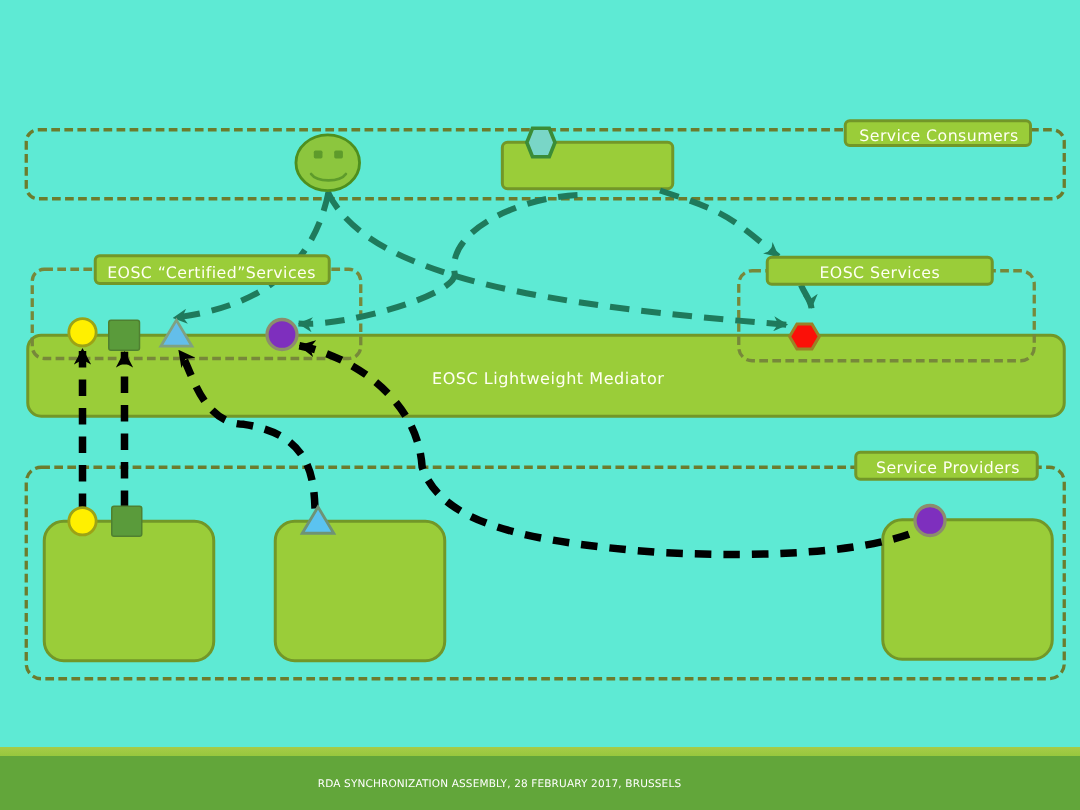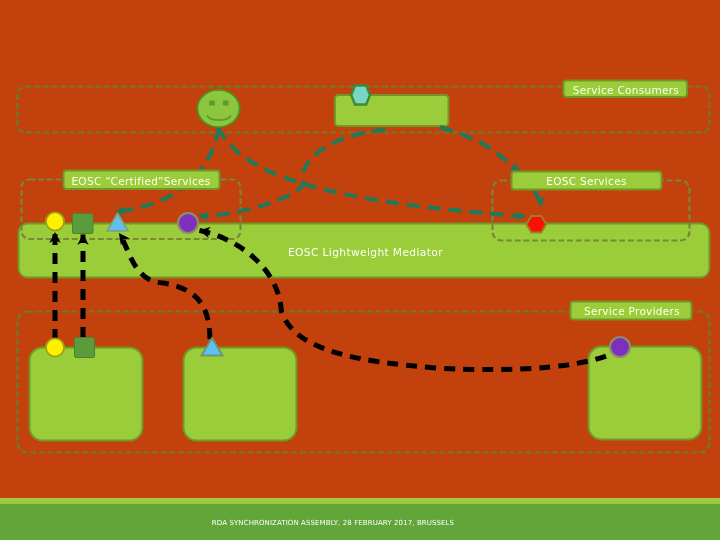--- a/index.html
+++ b/index.html
@@ -1,18 +1,18 @@
 <!DOCTYPE html>
 <html><head>
 <meta charset="utf-8">
 <title>EOSC Lightweight Mediator</title>
 <style>
   html,body{margin:0;padding:0;background:#ffffff;}
   body{width:720px;height:540px;overflow:hidden;font-family:"DejaVu Sans",sans-serif;}
-  #slide{position:relative;width:720px;height:540px;background:#c2410c;}
+  #slide{position:relative;width:720px;height:540px;background:#5eead4;}
   svg{display:block;position:absolute;left:0;top:0;}
   .lbl{font-family:"DejaVu Sans",sans-serif;fill:#FFFFF2;}
 </style>
 </head>
 <body>
 
 <div id="slide">
 <svg width="720" height="540" viewBox="0 0 720 540" xmlns="http://www.w3.org/2000/svg">
 
   <defs>

